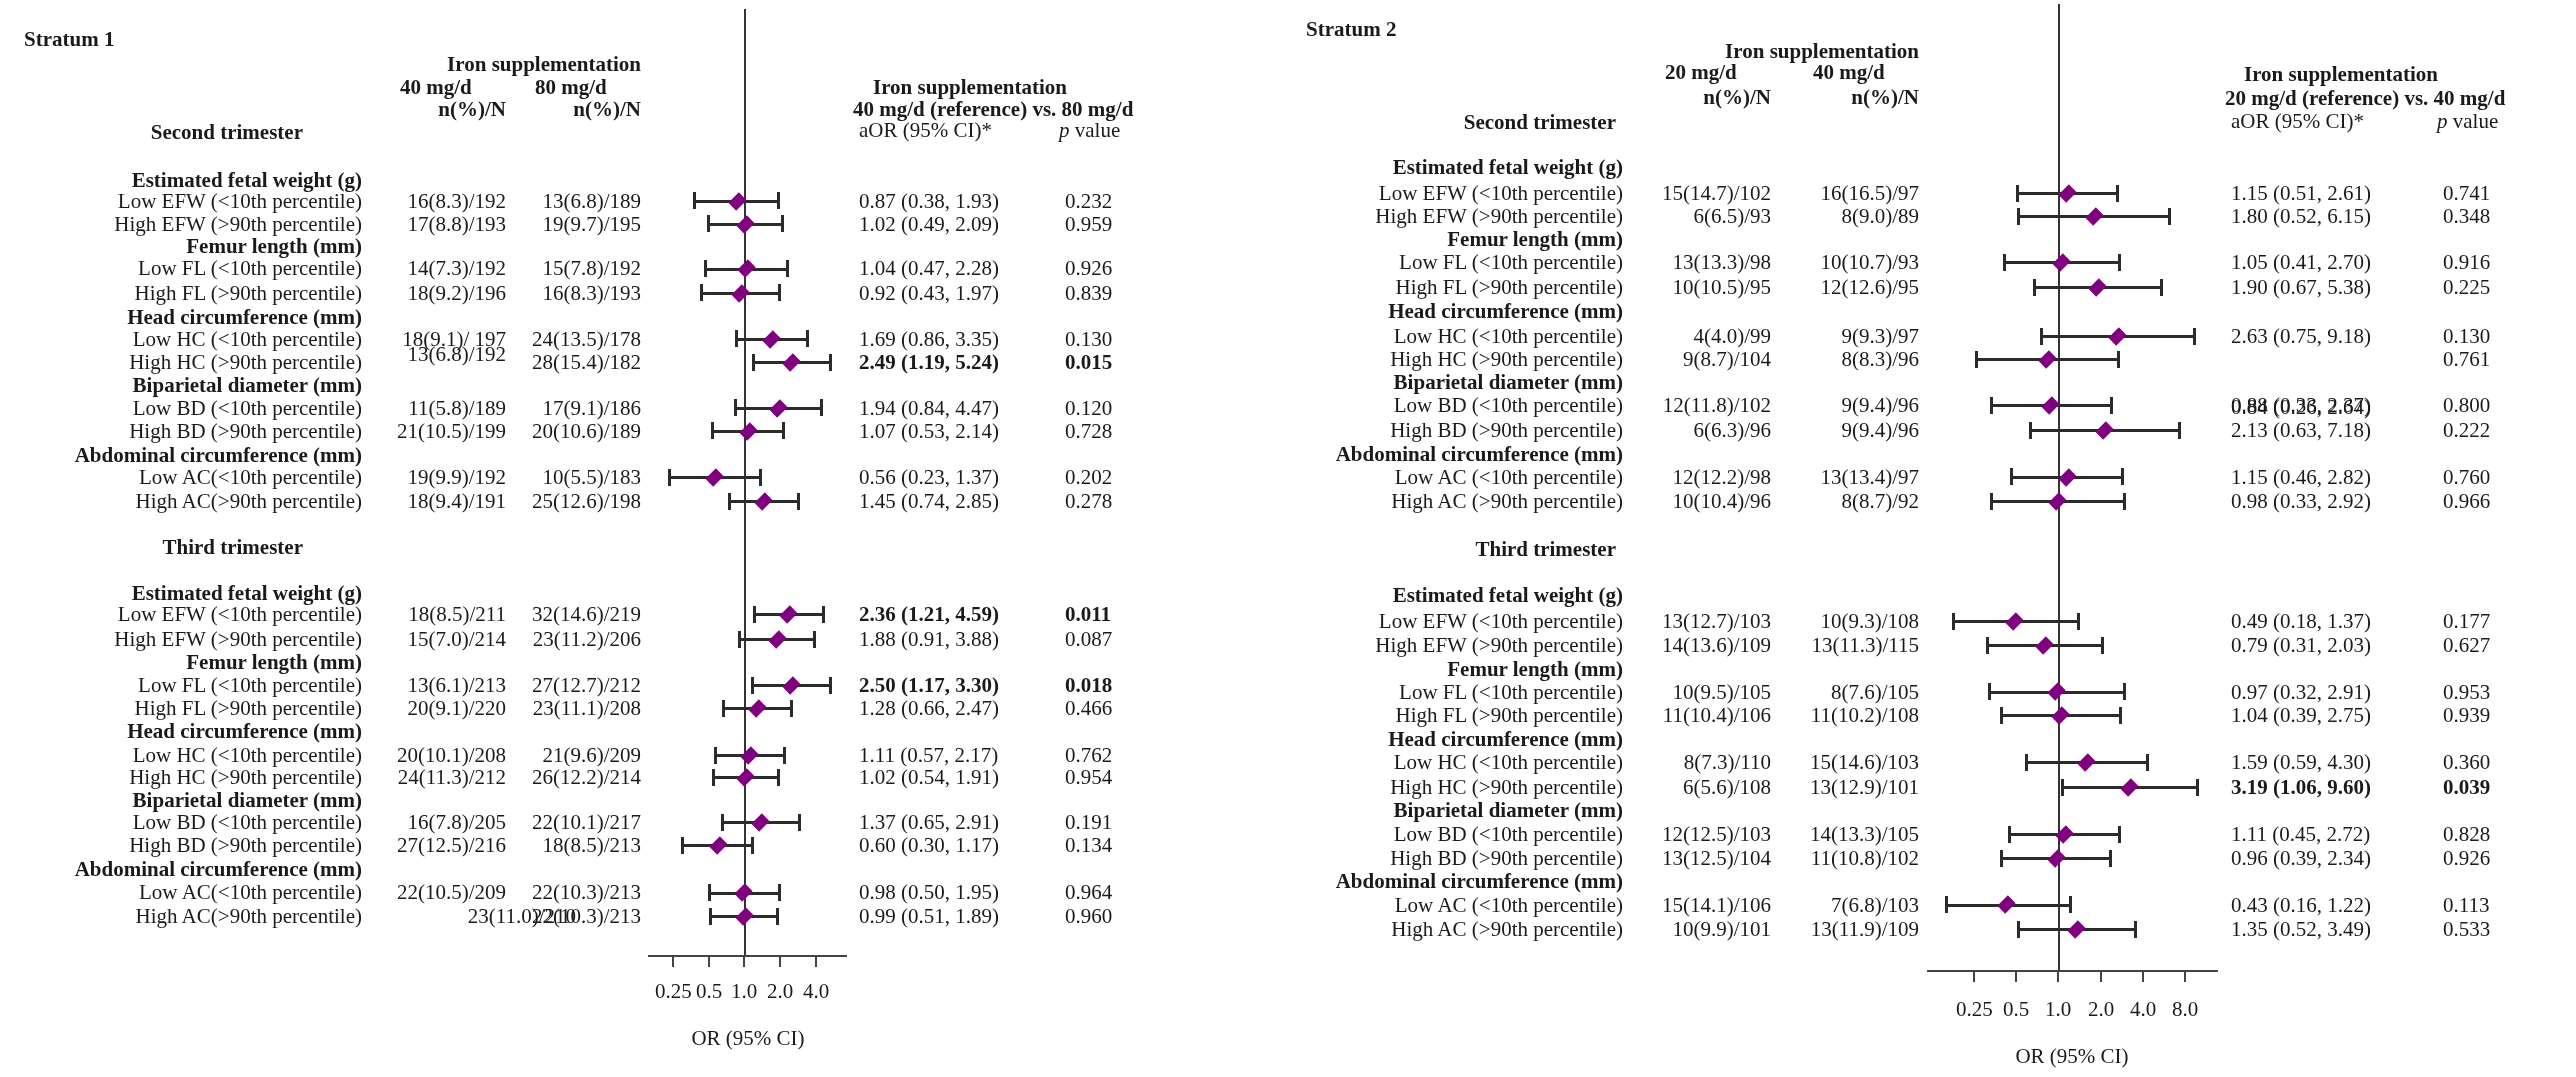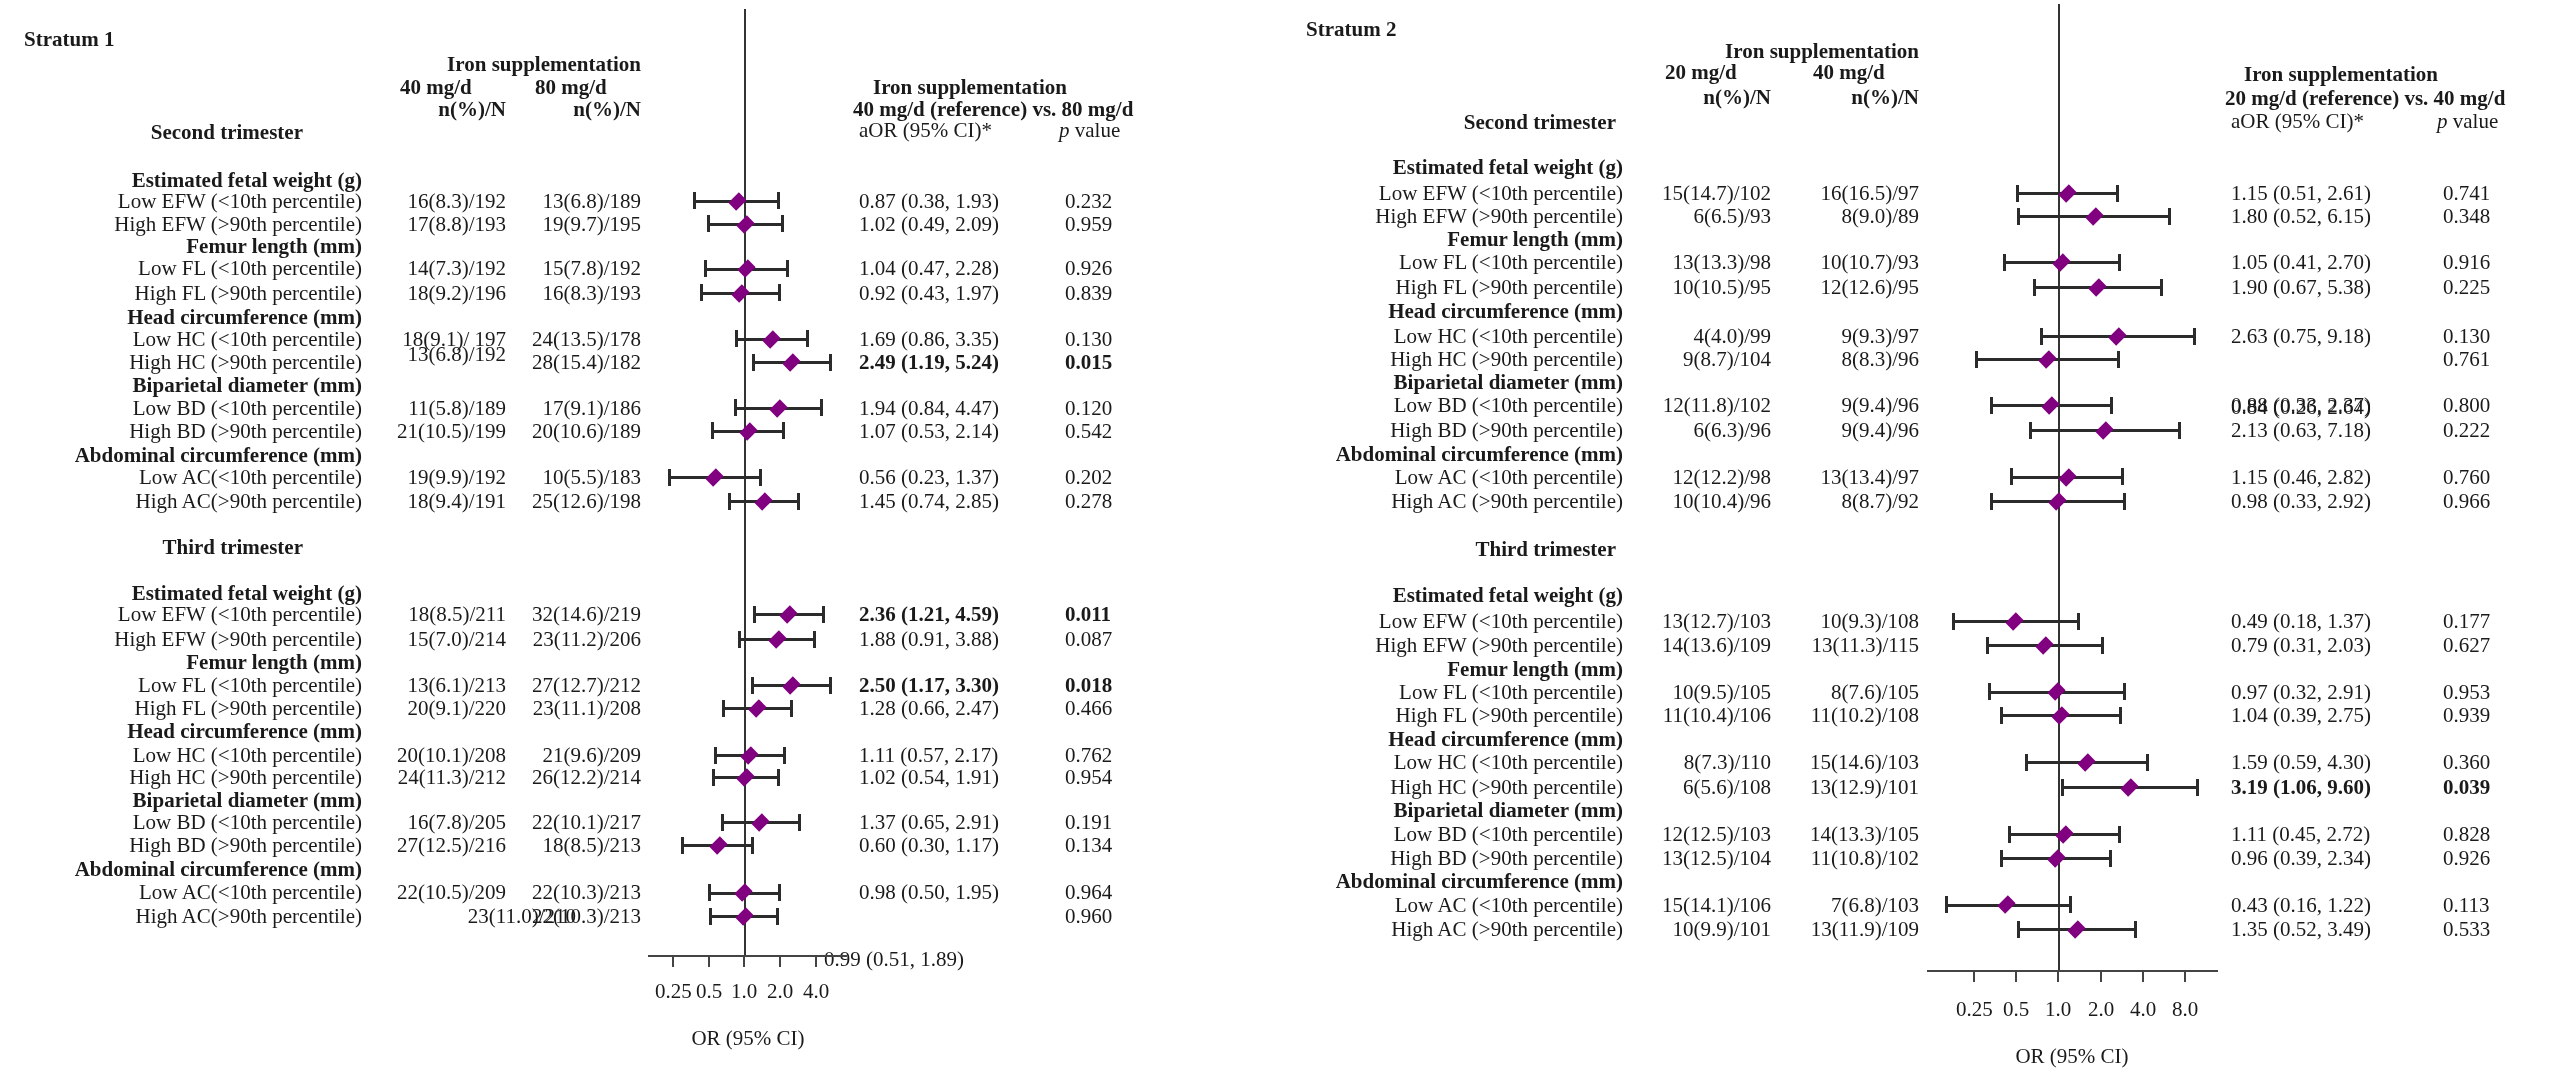--- a/index.html
+++ b/index.html
@@ -101,21 +101,21 @@
 <div class="abs t" style="left: 859px; top: 398px;">1.94 (0.84, 4.47)</div>
 <div class="abs t" style="left: 1065px; top: 398px;">0.120</div>
 <div class="ci" style="left: 735px; width: 86px; top: 407px;"></div>
 <div class="cap" style="left: 734px; top: 399px;"></div>
 <div class="cap" style="left: 820px; top: 399px;"></div>
 <div class="diamond" style="left: 773px; top: 403px; background: rgb(128, 0, 128);"></div>
 <div class="abs t r" style="right: 2214px; top: 421px;">High BD (&gt;90th percentile)</div>
 <div class="abs t r" style="right: 2070px; top: 421px;">21(10.5)/199</div>
 <div class="abs t r" style="right: 1935px; top: 421px;">20(10.6)/189</div>
 <div class="abs t" style="left: 859px; top: 421px;">1.07 (0.53, 2.14)</div>
-<div class="abs t" style="left: 1065px; top: 421px;">0.542</div>
+<div class="abs t" style="left: 1065px; top: 421px;">0.728</div>
 <div class="ci" style="left: 712px; width: 72px; top: 430px;"></div>
 <div class="cap" style="left: 711px; top: 422px;"></div>
 <div class="cap" style="left: 782px; top: 422px;"></div>
 <div class="diamond" style="left: 743px; top: 426px; background: rgb(128, 0, 128);"></div>
 <div class="abs h r" style="right: 2214px; top: 445px;">Abdominal circumference (mm)</div>
 <div class="abs t r" style="right: 2214px; top: 467px;">Low AC(&lt;10th percentile)</div>
 <div class="abs t r" style="right: 2070px; top: 467px;">19(9.9)/192</div>
 <div class="abs t r" style="right: 1935px; top: 467px;">10(5.5)/183</div>
 <div class="abs t" style="left: 859px; top: 467px;">0.56 (0.23, 1.37)</div>
 <div class="abs t" style="left: 1065px; top: 467px;">0.202</div>
@@ -215,21 +215,21 @@
 <div class="abs t r" style="right: 1935px; top: 882px;">22(10.3)/213</div>
 <div class="abs t" style="left: 859px; top: 882px;">0.98 (0.50, 1.95)</div>
 <div class="abs t" style="left: 1065px; top: 882px;">0.964</div>
 <div class="ci" style="left: 709px; width: 70px; top: 892px;"></div>
 <div class="cap" style="left: 708px; top: 884px;"></div>
 <div class="cap" style="left: 778px; top: 884px;"></div>
 <div class="diamond" style="left: 738px; top: 887px; background: rgb(128, 0, 128);"></div>
 <div class="abs t r" style="right: 2214px; top: 906px;">High AC(&gt;90th percentile)</div>
 <div class="abs t r" style="right: 2000px; top: 906px;">23(11.0)/210</div>
 <div class="abs t r" style="right: 1935px; top: 906px;">22(10.3)/213</div>
-<div class="abs t" style="left: 824px; top: 906px; margin-top: 43px;">0.99 (0.51, 1.89)</div>
+<div class="abs t" style="left: 859px; top: 906px;">0.99 (0.51, 1.89)</div>
 <div class="abs t" style="left: 1065px; top: 906px;">0.960</div>
 <div class="ci" style="left: 710px; width: 67px; top: 915px;"></div>
 <div class="cap" style="left: 709px; top: 908px;"></div>
 <div class="cap" style="left: 776px; top: 908px;"></div>
 <div class="diamond" style="left: 739px; top: 911px; background: rgb(128, 0, 128);"></div>
 <div class="axis" style="left: 648px; width: 199px; top: 955px;"></div>
 <div class="tick" style="left: 672px; top: 956px;"></div>
 <div class="abs t" style="left: 655px; width: 36px; text-align: center; top: 981px;">0.25</div>
 <div class="tick" style="left: 708px; top: 956px;"></div>
 <div class="abs t" style="left: 691px; width: 36px; text-align: center; top: 981px;">0.5</div>

